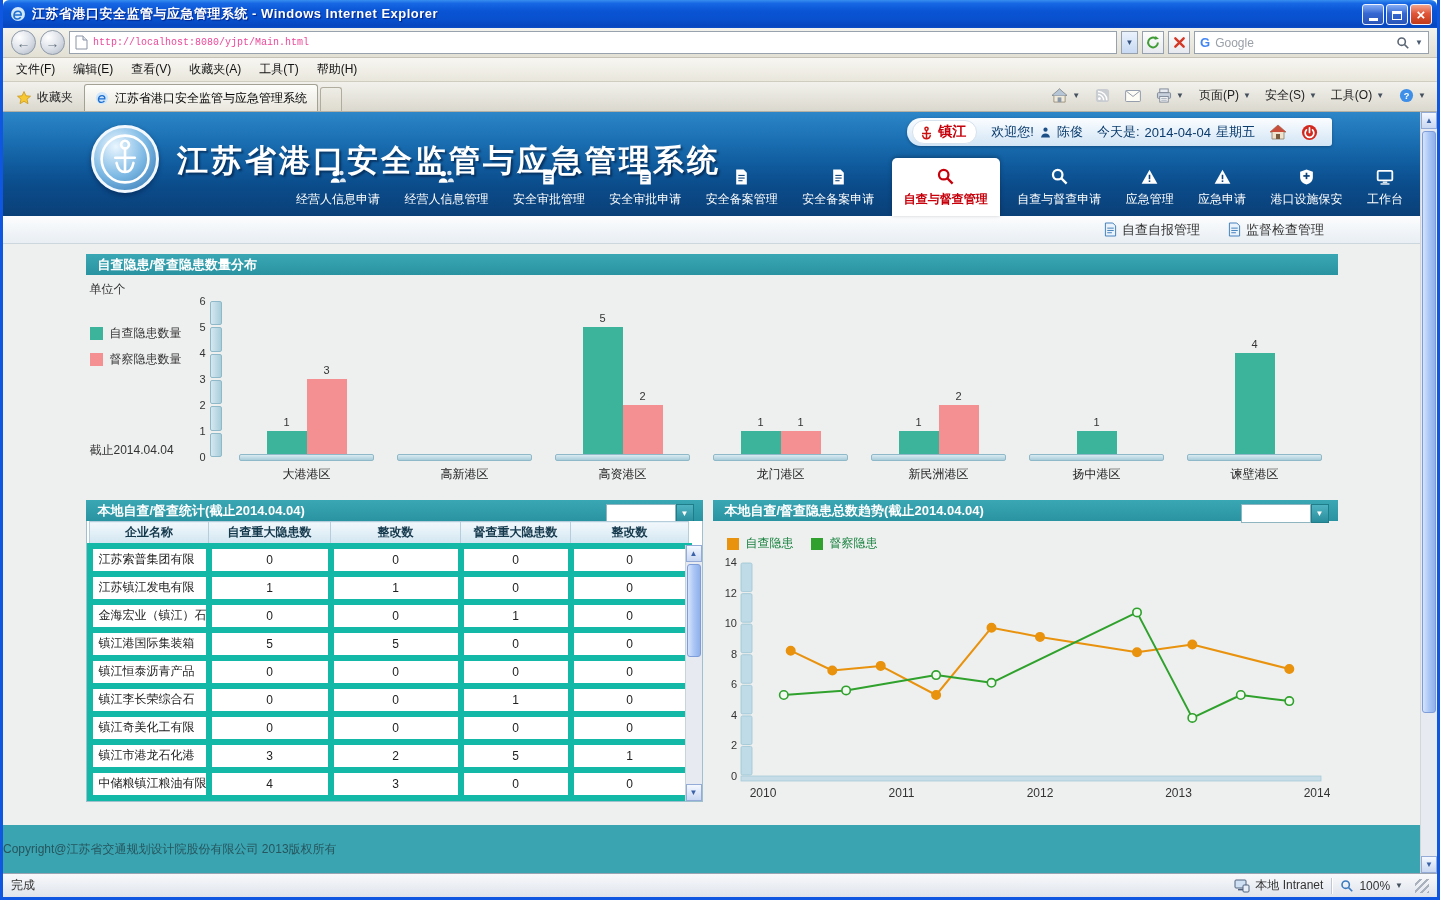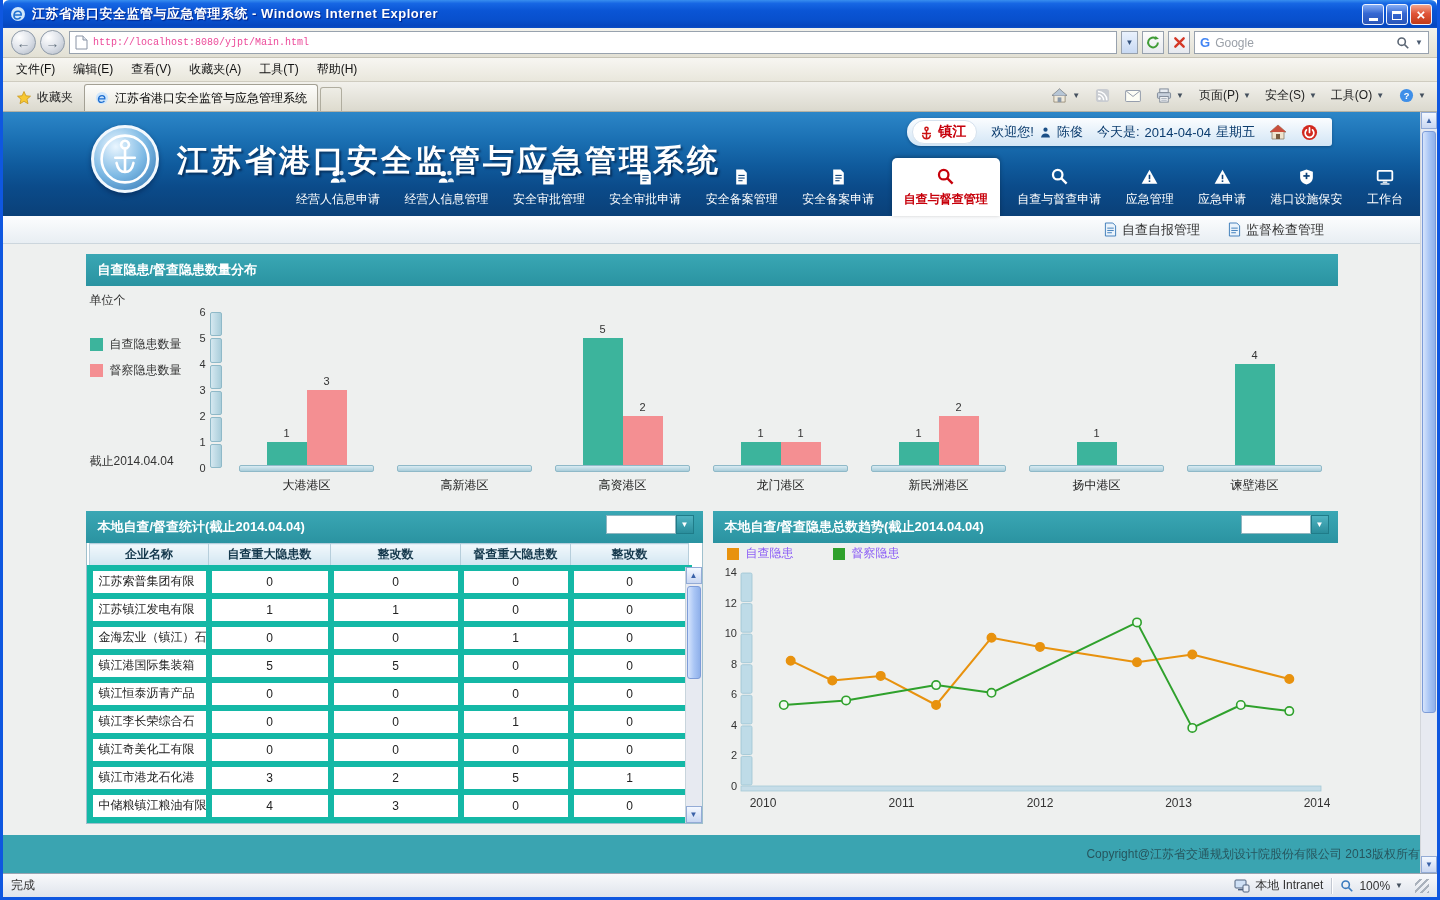--- a/index.html
+++ b/index.html
@@ -69,21 +69,21 @@
   .nav-item .nico{height:20px;display:flex;align-items:flex-end;color:inherit}
   .nav-item.active{background:#fff;border-radius:5px 5px 0 0;color:#c7000b;font-weight:bold;box-shadow:0 -1px 4px rgba(0,0,0,.3);padding-left:12px;padding-right:12px}
 
   
   .submenu{height:28px;flex:none;background:linear-gradient(#fcfdfe,#e8eef3);border-bottom:1px solid #ccd6dd;display:flex;align-items:center;justify-content:flex-end;gap:28px;padding-right:96px;color:#333;font-size:13px}
   .submenu-item{display:flex;align-items:center;gap:5px;cursor:pointer}
 
   
   .content{flex:1;display:flex;flex-direction:column;min-height:0;padding-top:10px}
   .panel-wrap{width:1252px;margin:0 auto}
-  .panel-header{height:32px;background:linear-gradient(#3aa7b4,#2a93a1);color:#fff;font-size:13px;font-weight:bold;display:flex;align-items:center;padding:0 12px;position:relative}
+  .panel-header{height:21px;background:linear-gradient(#3aa7b4,#2a93a1);color:#fff;font-size:13px;font-weight:bold;display:flex;align-items:center;padding:0 12px;position:relative}
   .mini-select{position:absolute;right:9px;top:4px;width:88px;height:19px;display:flex;cursor:pointer}
   .ms-box{flex:1;background:#fff;border:1px solid #8fb6c0}
   .ms-btn{width:18px;background:linear-gradient(#4fb3c1,#2a8d9b);color:#fff;font-size:8px;display:flex;align-items:center;justify-content:center;border:1px solid #1f7c89}
 
   
   .bar-body{position:relative;height:212px}
   .unit-label{position:absolute;left:4px;top:6px;color:#333}
   .bar-legend{position:absolute;left:4px;top:50px;display:flex;flex-direction:column;gap:9px;color:#333}
   .legend-item{display:flex;align-items:center;gap:7px}
   .legend-swatch{width:13px;height:13px;flex:none}
@@ -105,24 +105,24 @@
   .table-panel{width:617px}
   .trend-panel{width:625px}
   .table-wrap{position:relative;background:#fff;border:1px solid #9fc0cd;border-top:none}
   table{border-collapse:collapse;table-layout:fixed;width:599px;font-size:12px}
   th{height:24px;background:linear-gradient(#f2f8fc,#d2e6f1);border:1px solid #b6cedb;color:#14384c;font-weight:bold;font-size:12px}
   td{height:28px;border:6px solid #14b8a6;background:#fff;text-align:center;color:#222}
   td.name{text-align:left;padding-left:6px;white-space:nowrap;overflow:hidden}
   .tbl-scroll{position:absolute;top:24px;right:0;bottom:0;width:17px;display:flex;flex-direction:column;background:#eceef3;border-left:1px solid #c8d4dc}
 
   .trend-body{position:relative;height:280px;padding:2px 6px 0}
-  .trend-legend{display:flex;gap:39px;margin:0 0 2px 8px;color:#8b5cf6}
-
-  
-  .footer{margin-top:auto;height:38px;flex:none;background:#3aa4b1;display:flex;align-items:center;justify-content:flex-end;color:#26565e;font-size:12px}
+  .trend-legend{display:flex;gap:17px;margin:12px 0 2px 8px;color:#15803d}
+
+  
+  .footer{margin-top:auto;height:48px;flex:none;background:#3aa4b1;display:flex;align-items:center;justify-content:flex-start;color:#26565e;font-size:12px}
   .statusbar{height:24px;flex:none;background:linear-gradient(#f8f9fb,#dfe4ec);border-top:1px solid #9aa4b2;display:flex;align-items:center;padding:0 8px;color:#333}
   .sb-right{margin-left:auto;display:flex;align-items:center;gap:8px}
   .sb-group{display:flex;align-items:center;gap:5px}
   .sb-sep{width:1px;height:16px;background:#c2c8d2;box-shadow:1px 0 0 #fff}
   .grip{width:14px;height:14px;margin-left:4px;background:
     repeating-linear-gradient(135deg,transparent 0 3px,#aab2bd 3px 5px)}
 </style>
 </head>
 <body>
 

